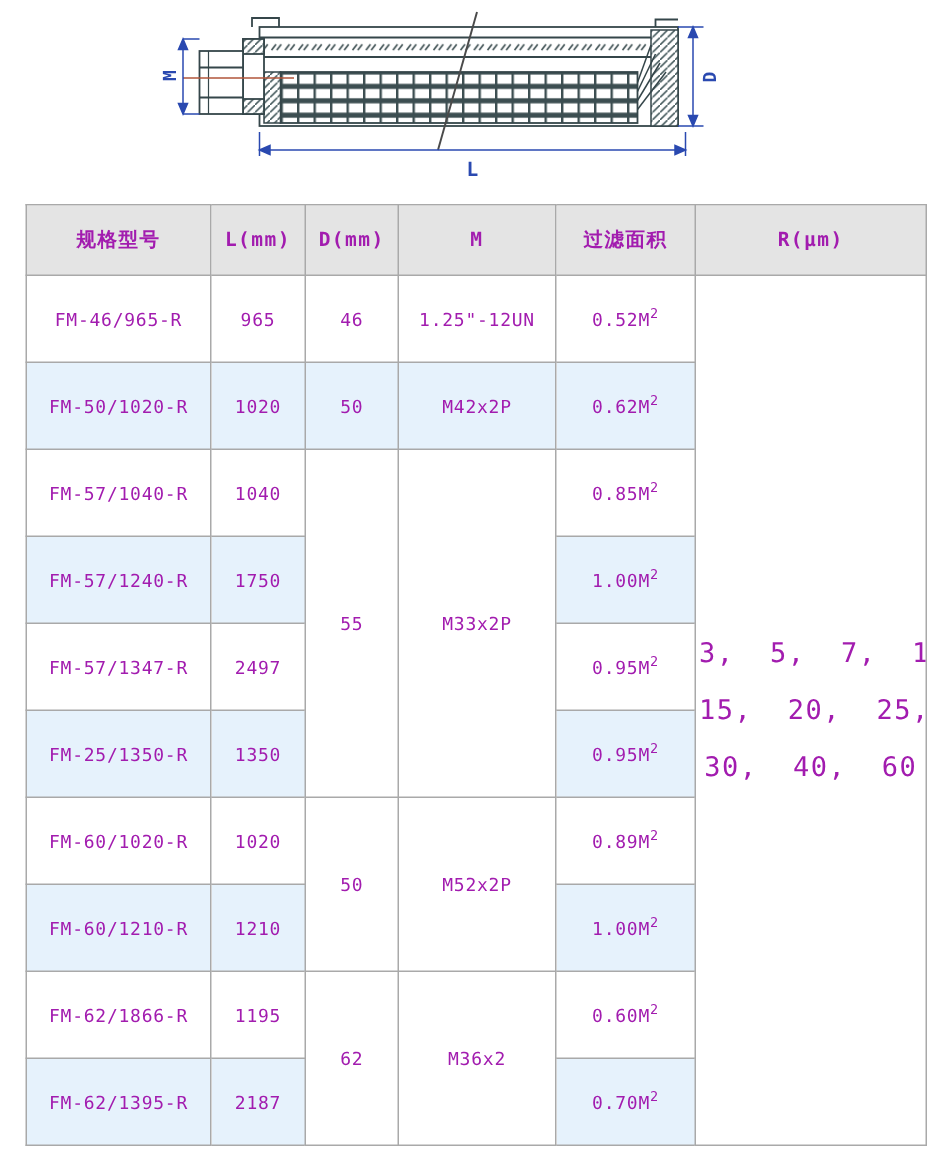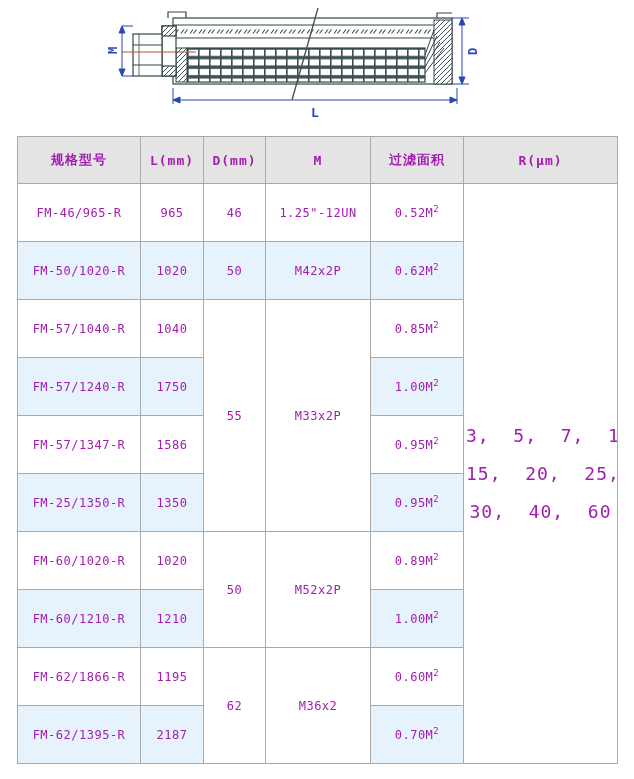--- a/index.html
+++ b/index.html
@@ -147,21 +147,21 @@
         <td class="merged" rowspan="4">M33x2P</td>
         <td class="area"><span>0.85M</span><sup>2</sup></td>
       </tr>
       <tr>
         <td class="alt">FM-57/1240-R</td>
         <td class="alt">1750</td>
         <td class="alt area"><span>1.00M</span><sup>2</sup></td>
       </tr>
       <tr>
         <td>FM-57/1347-R</td>
-        <td>1586</td>
+        <td>2497</td>
         <td class="area"><span>0.95M</span><sup>2</sup></td>
       </tr>
       <tr>
         <td class="alt">FM-25/1350-R</td>
         <td class="alt">1350</td>
         <td class="alt area"><span>0.95M</span><sup>2</sup></td>
       </tr>
       <tr>
         <td>FM-60/1020-R</td>
         <td>1020</td>

